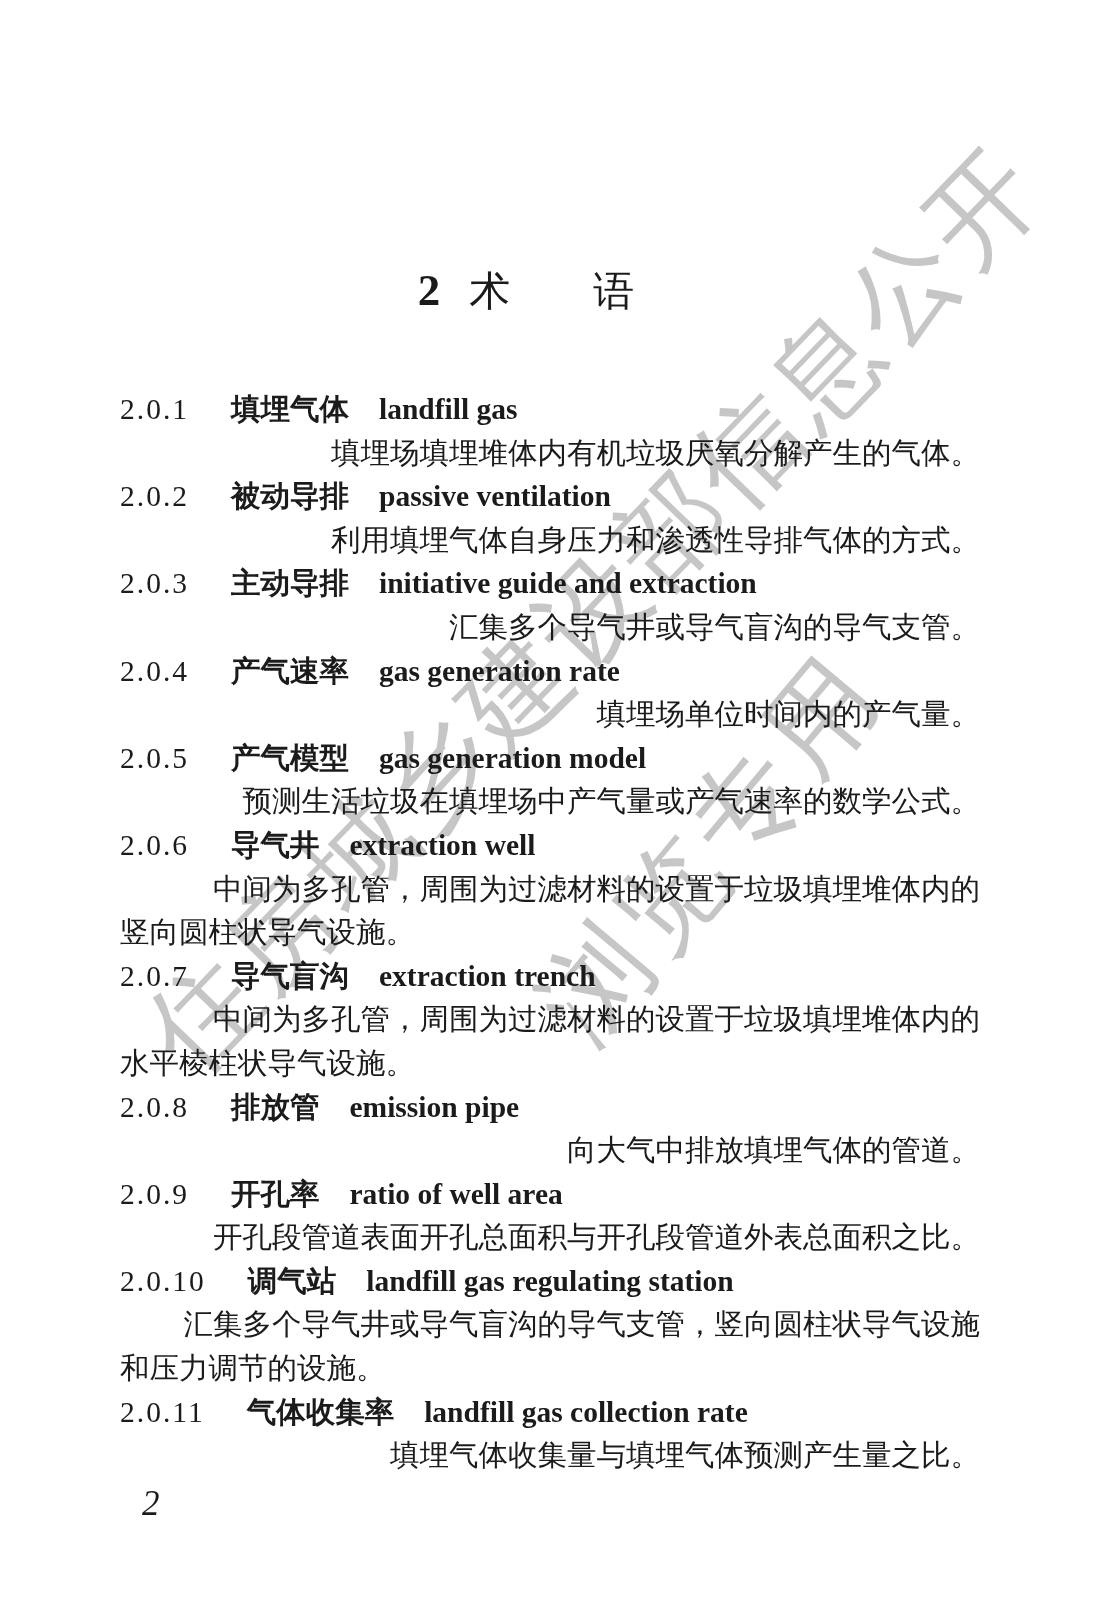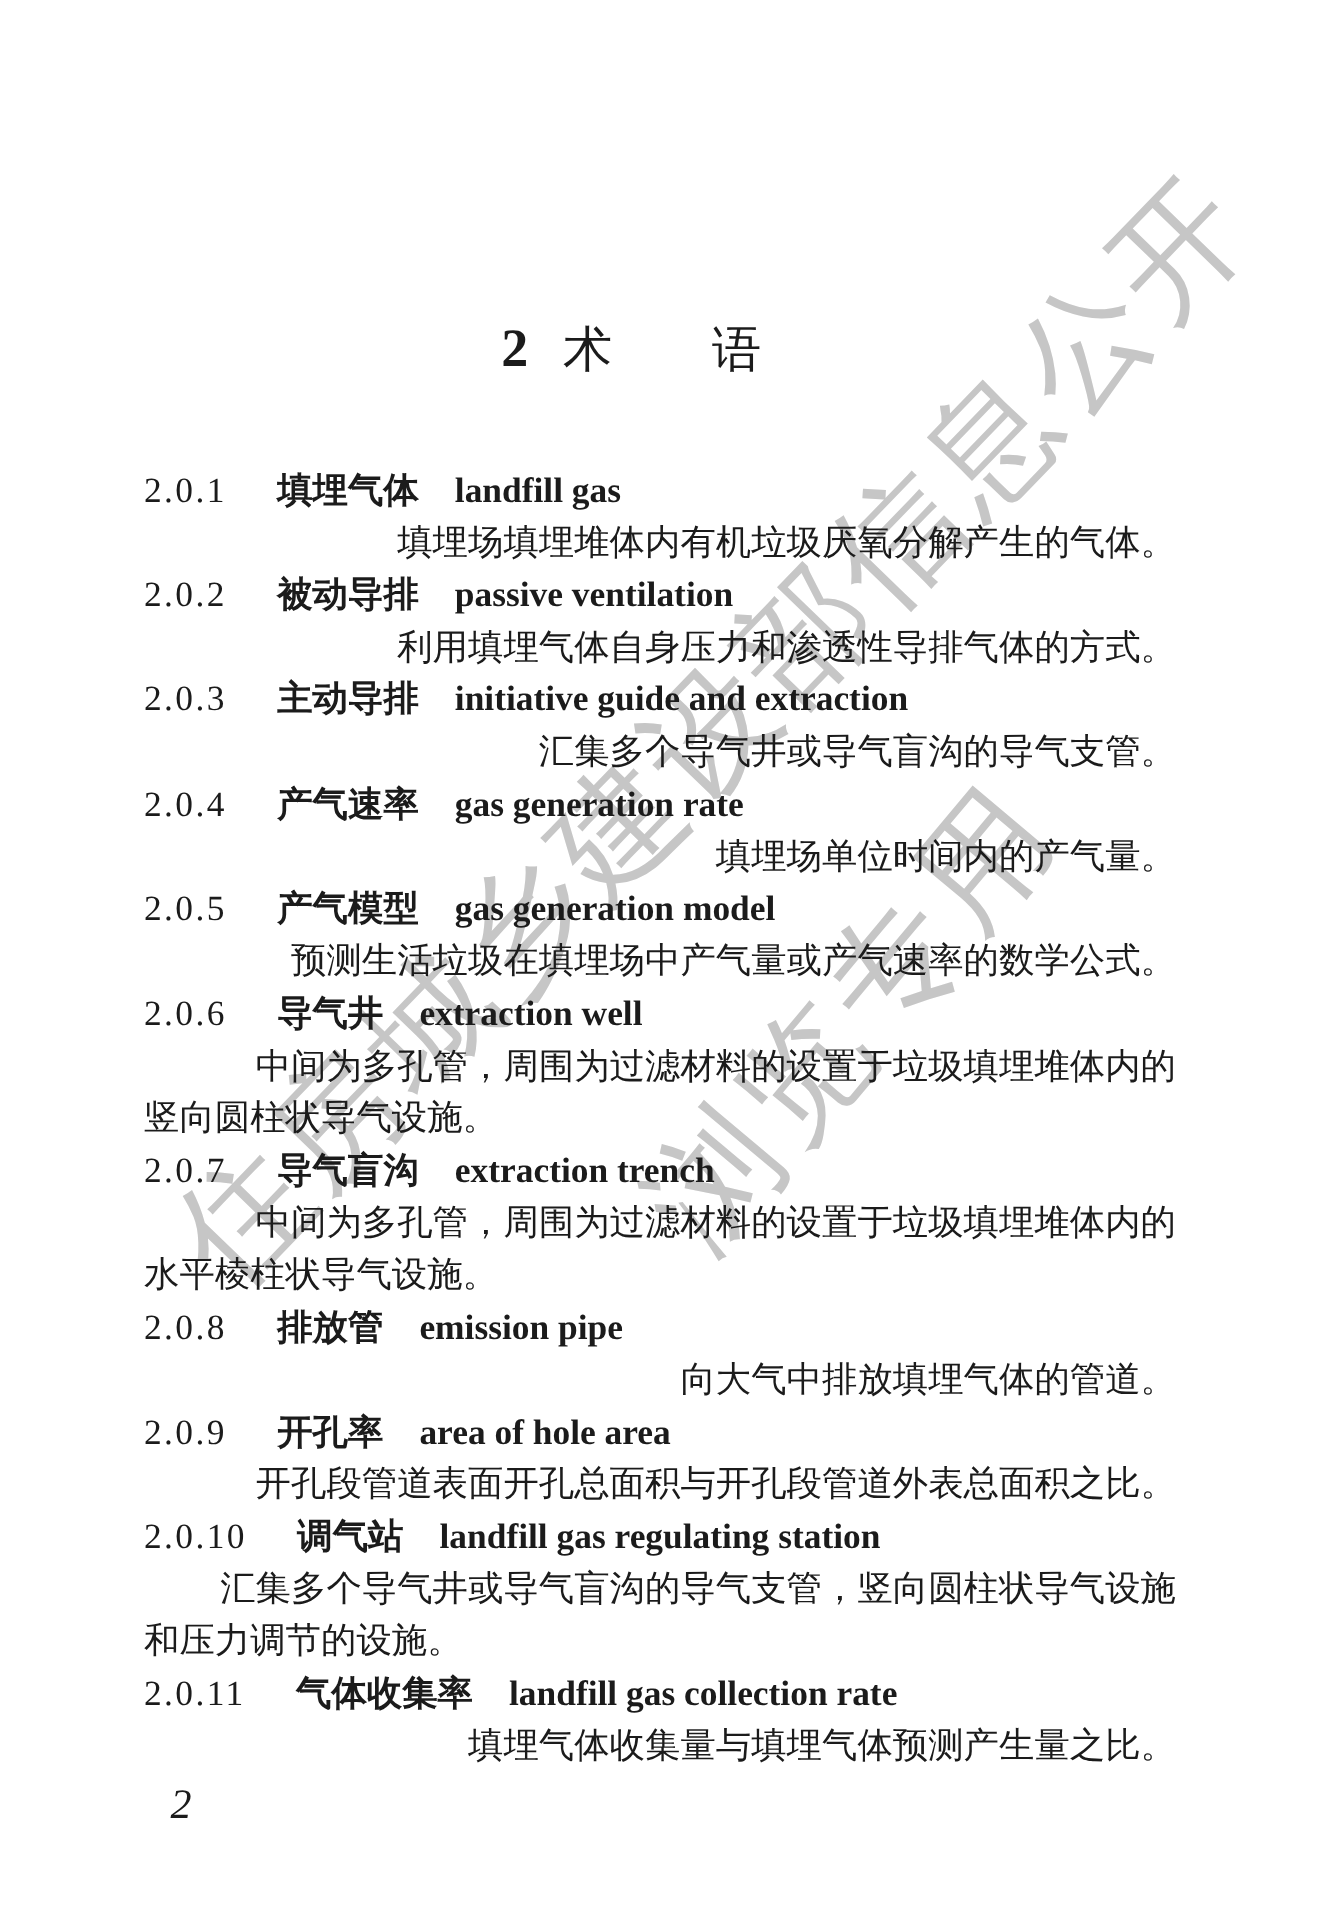--- a/index.html
+++ b/index.html
@@ -129,21 +129,21 @@
     </div>
     <div class="def indent">中间为多孔管，周围为过滤材料的设置于垃圾填埋堆体内的</div>
     <div class="def">水平棱柱状导气设施。</div>
 
     <div class="head">
       <span class="num">2.0.8</span><span class="zh">排放管</span><span class="en">emission pipe</span>
     </div>
     <div class="def indent">向大气中排放填埋气体的管道。</div>
 
     <div class="head">
-      <span class="num">2.0.9</span><span class="zh">开孔率</span><span class="en">area of hole area</span>
+      <span class="num">2.0.9</span><span class="zh">开孔率</span><span class="en">ratio of well area</span>
     </div>
     <div class="def indent">开孔段管道表面开孔总面积与开孔段管道外表总面积之比。</div>
 
     <div class="head">
       <span class="num">2.0.10</span><span class="zh">调气站</span><span class="en">landfill gas regulating station</span>
     </div>
     <div class="def indent">汇集多个导气井或导气盲沟的导气支管，竖向圆柱状导气设施</div>
     <div class="def">和压力调节的设施。</div>
 
     <div class="head">

